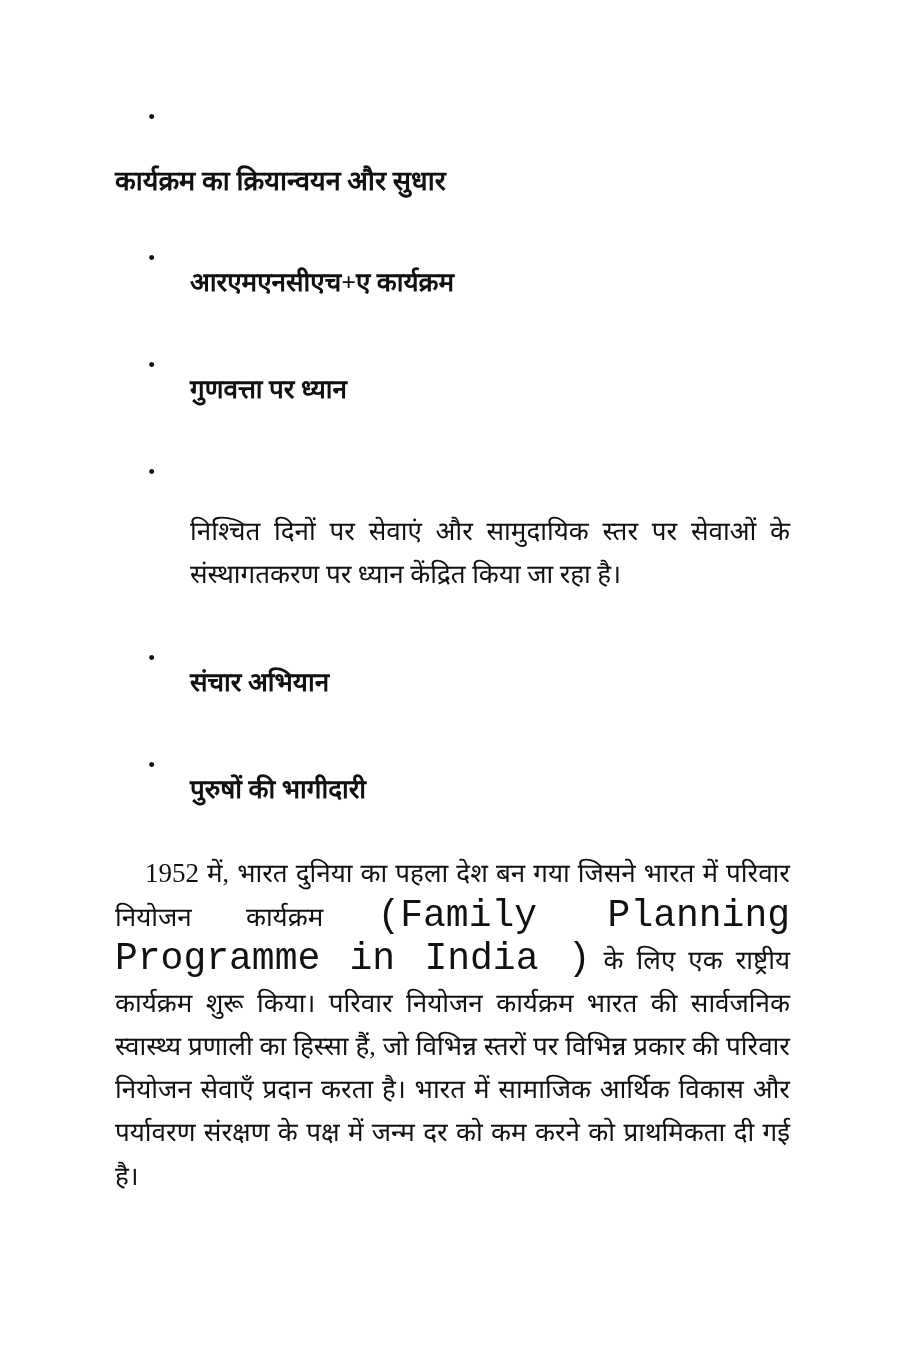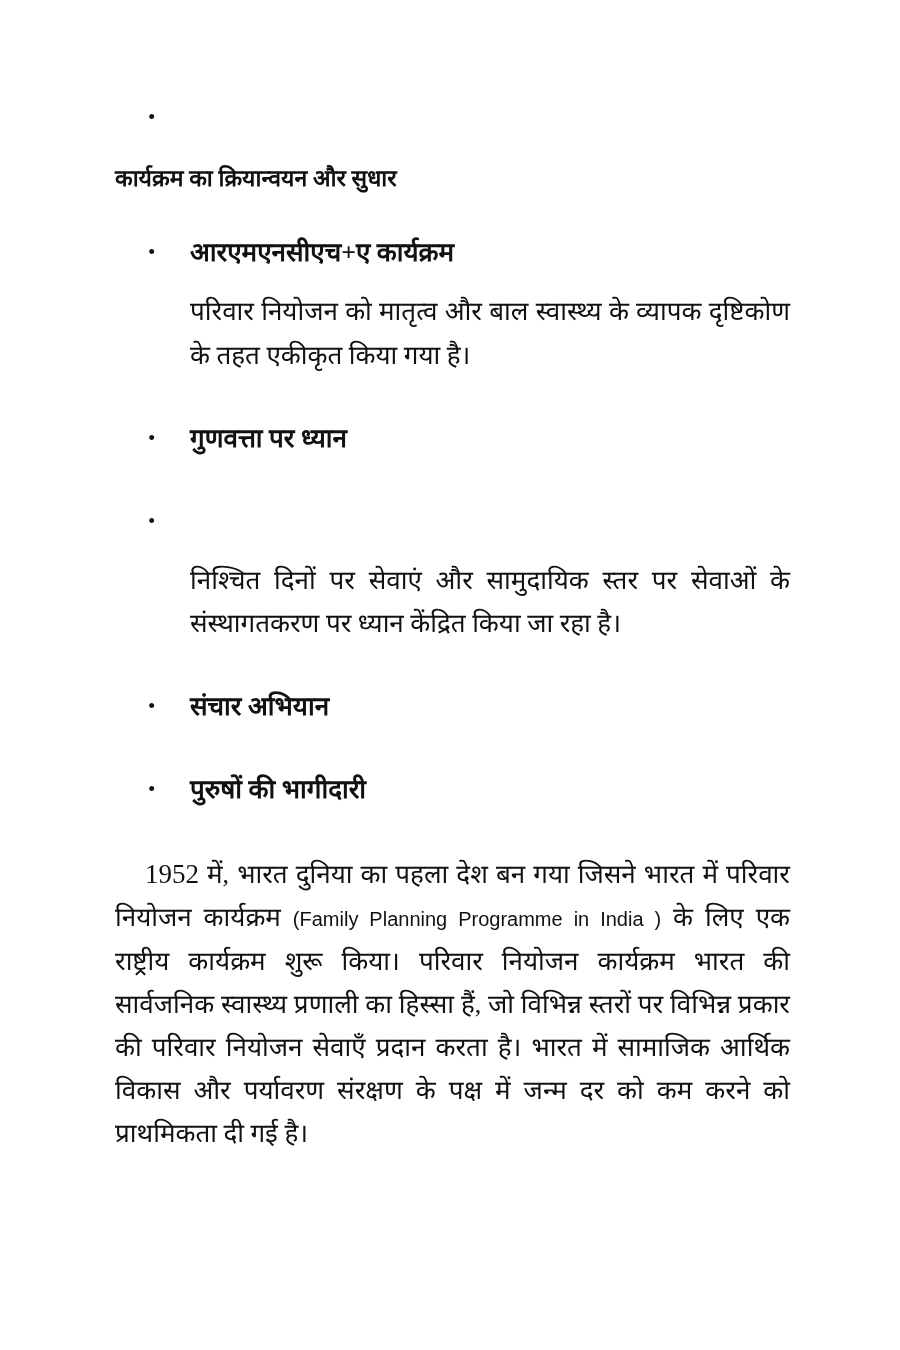--- a/index.html
+++ b/index.html
@@ -37,44 +37,45 @@
     font-size: 21px;
     line-height: 2.05;
   }
   .bullet-text {
     flex: 1 1 auto;
   }
   .top-bullet {
     margin-bottom: 24px;
   }
   .main-heading {
-    font-size: 23px;
+    font-size: 27px;
     font-weight: 700;
     margin: 0 0 36px 0;
     line-height: 1.4;
   }
   .section {
     margin-bottom: 40px;
   }
   .section-title .bullet-text {
     font-weight: 700;
+    margin-top: 24px;
   }
   .section-title {
     margin-bottom: 16px;
   }
   .section-body {
     margin-left: 75px;
   }
   .closing {
     margin-top: 6px;
     text-indent: 30px;
   }
   .latin {
-    font-family: Liberation Sans, sans-serif;
-    font-size: 20px;
+    font-family: Liberation Mono, monospace;
+    font-size: 38px;
     line-height: 1;
   }
   .latin-num {
     font-family: "Liberation Serif", serif;
     font-size: 27px;
     margin-top: 26px;
   }
 </style>
 </head>
 <body>
@@ -85,21 +86,20 @@
     <span class="bullet-marker">•</span>
   </div>
 
   <div class="main-heading">कार्यक्रम का क्रियान्वयन और सुधार</div>
 
   <div class="section">
     <div class="bullet-item section-title hindi">
       <span class="bullet-marker">•</span>
       <span class="bullet-text">आरएमएनसीएच+ए कार्यक्रम</span>
     </div>
-    <div class="section-body hindi">परिवार नियोजन को मातृत्व और बाल स्वास्थ्य के व्यापक दृष्टिकोण के तहत एकीकृत किया गया है।</div>
   </div>
 
   <div class="section">
     <div class="bullet-item section-title hindi">
       <span class="bullet-marker">•</span>
       <span class="bullet-text">गुणवत्ता पर ध्यान</span>
     </div>
   </div>
 
   <div class="section">

